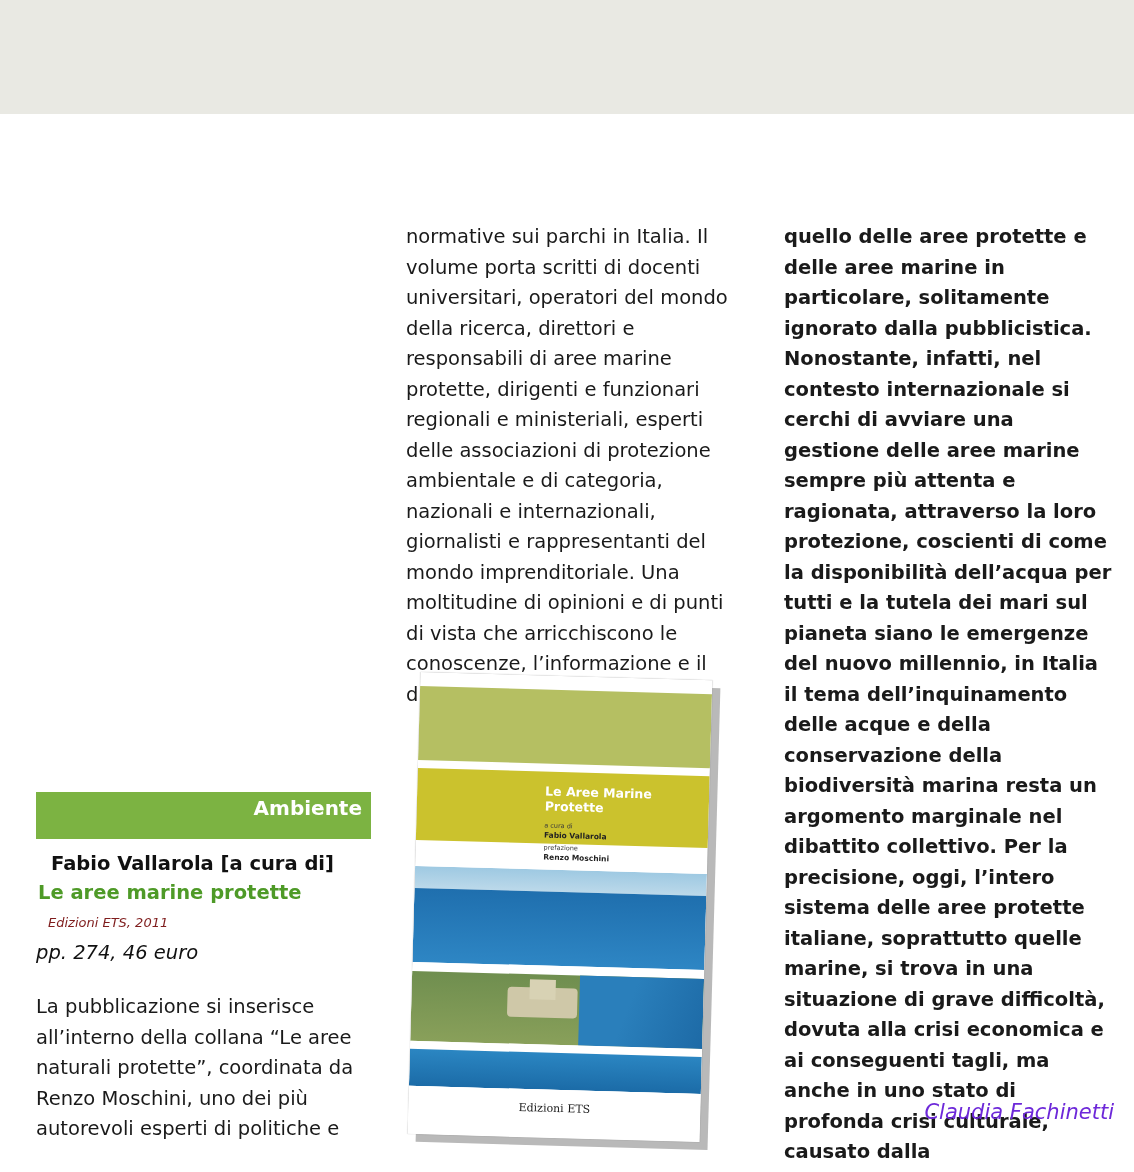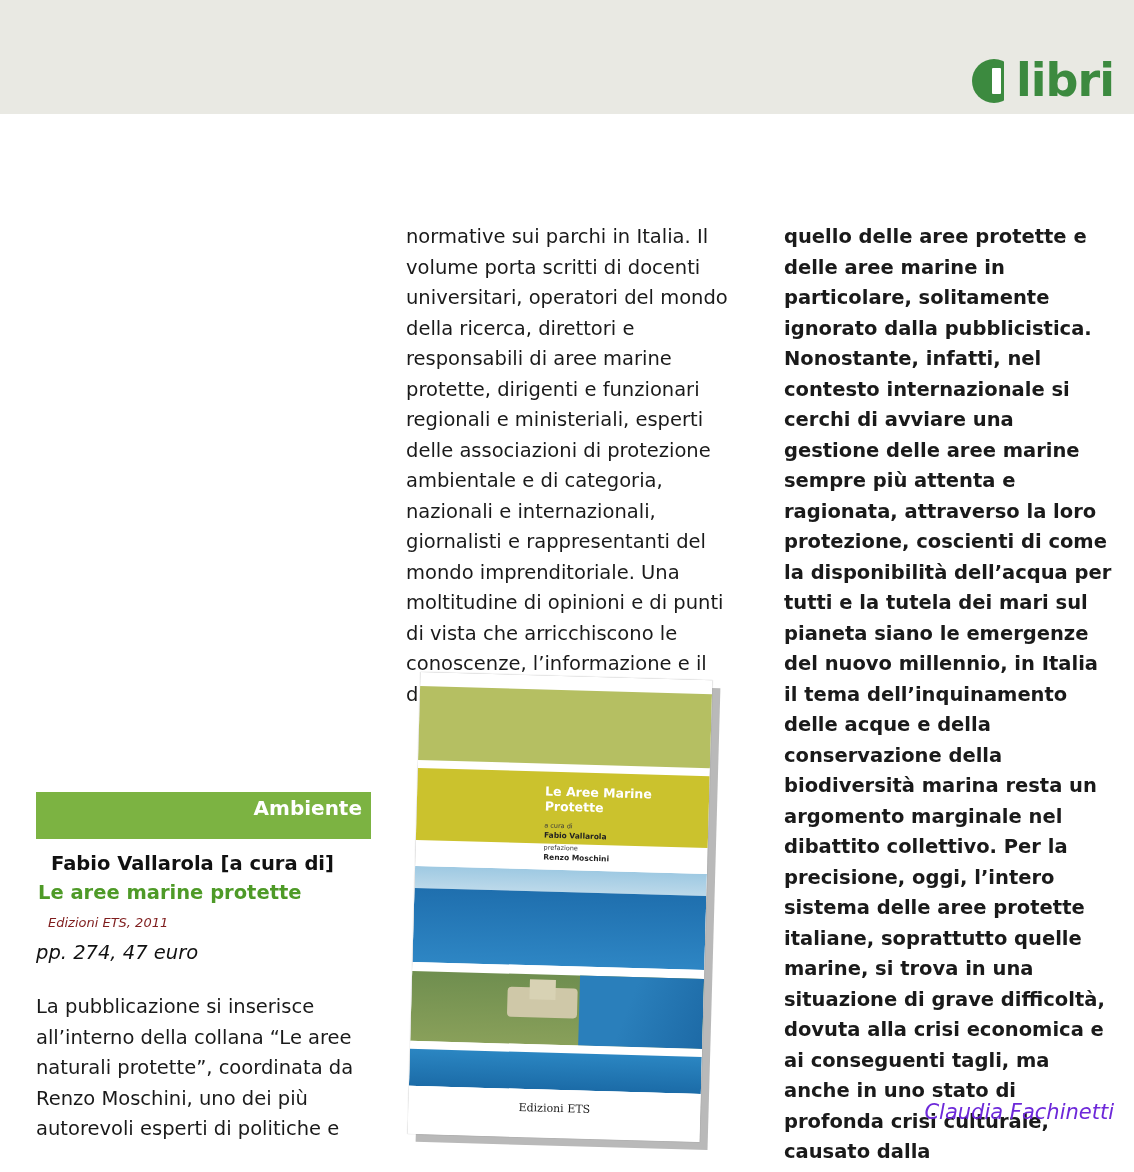--- a/index.html
+++ b/index.html
@@ -339,45 +339,41 @@
     text-align: center;
     font-size: 11px;
     color: #1a1a1a;
     font-family: "DejaVu Serif", serif;
   }
 </style>
 </head>
 <body>
 
 <div class="header">
-  <div class="logo">
-    <div class="logo-mark"></div>
-    <div class="logo-text">libri</div>
-  </div>
   <div class="header-rule"></div>
 </div>
 
 <div class="col col-mid">
   <p>normative sui parchi in Italia. Il volume porta scritti di docenti universitari, operatori del mondo della ricerca, direttori e responsabili di aree marine protette, dirigenti e funzionari regionali e ministeriali, esperti delle associazioni di protezione ambientale e di categoria, nazionali e internazionali, giornalisti e rappresentanti del mondo imprenditoriale. Una moltitudine di opinioni e di punti di vista che arricchiscono le conoscenze, l’informazione e il dibattito su un mondo,</p>
 </div>
 
 <div class="col col-right">
   <p>quello delle aree protette e delle aree marine in particolare, solitamente ignorato dalla pubblicistica. Nonostante, infatti, nel contesto internazionale si cerchi di avviare una gestione delle aree marine sempre più attenta e ragionata, attraverso la loro protezione, coscienti di come la disponibilità dell’acqua per tutti e la tutela dei mari sul pianeta siano le emergenze del nuovo millennio, in Italia il tema dell’inquinamento delle acque e della conservazione della biodiversità marina resta un argomento marginale nel dibattito collettivo. Per la precisione, oggi, l’intero sistema delle aree protette italiane, soprattutto quelle marine, si trova in una situazione di grave difficoltà, dovuta alla crisi economica e ai conseguenti tagli, ma anche in uno stato di profonda crisi culturale, causato dalla sottovalutazione e dalla banalizzazione del suo importante ruolo e dal conseguente, progressivo disinteresse istituzionale.</p>
 </div>
 
 <div class="byline">Claudia Fachinetti</div>
 
 <div class="cat-bar">
   <div class="cat-bar-label">Ambiente</div>
 </div>
 
 <div class="book-author">Fabio Vallarola [a cura di]</div>
 <div class="book-title">Le aree marine protette</div>
 <div class="book-pub">Edizioni ETS, 2011</div>
-<div class="book-pages">pp. 274, 47 euro</div>
+<div class="book-pages">pp. 274, 46 euro</div>
 
 <div class="col-left-body">La pubblicazione si inserisce all’interno della collana “Le aree naturali protette”, coordinata da Renzo Moschini, uno dei più autorevoli esperti di politiche e</div>
 
 <div class="book-figure">
   <div class="book-shadow"></div>
   <div class="book-cover">
     <div class="band-olive"></div>
     <div class="band-yellow"></div>
     <div class="cover-title">Le Aree Marine Protette</div>
     <div class="cover-curator-label">a cura di</div>

